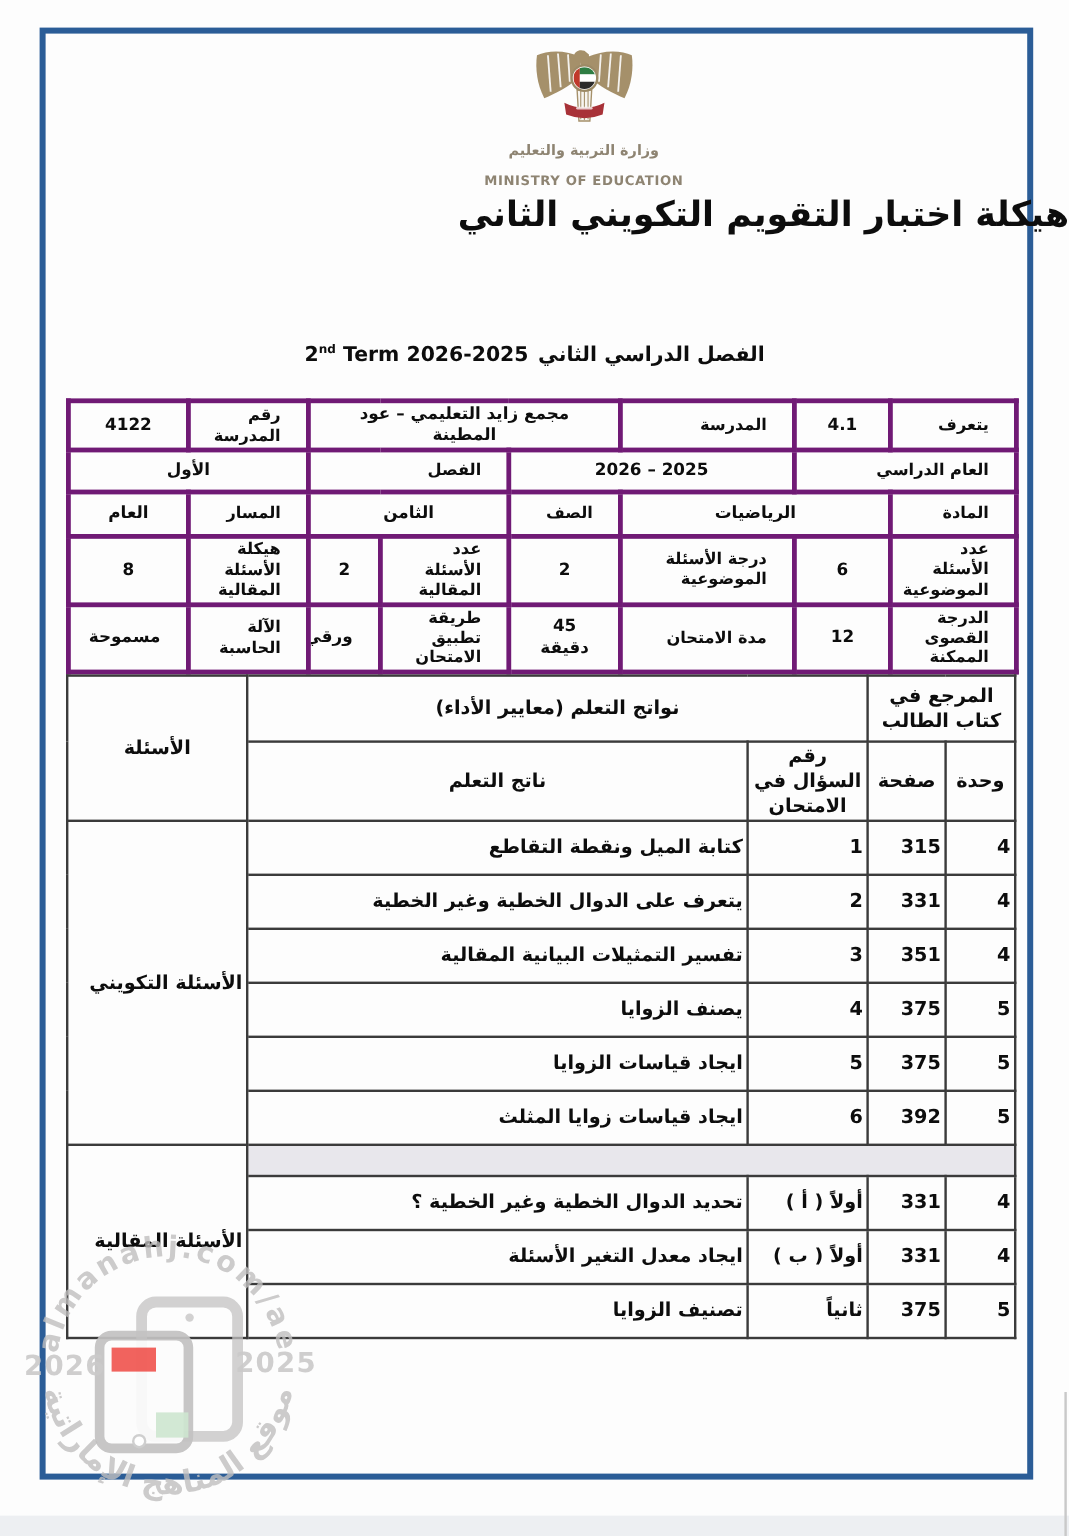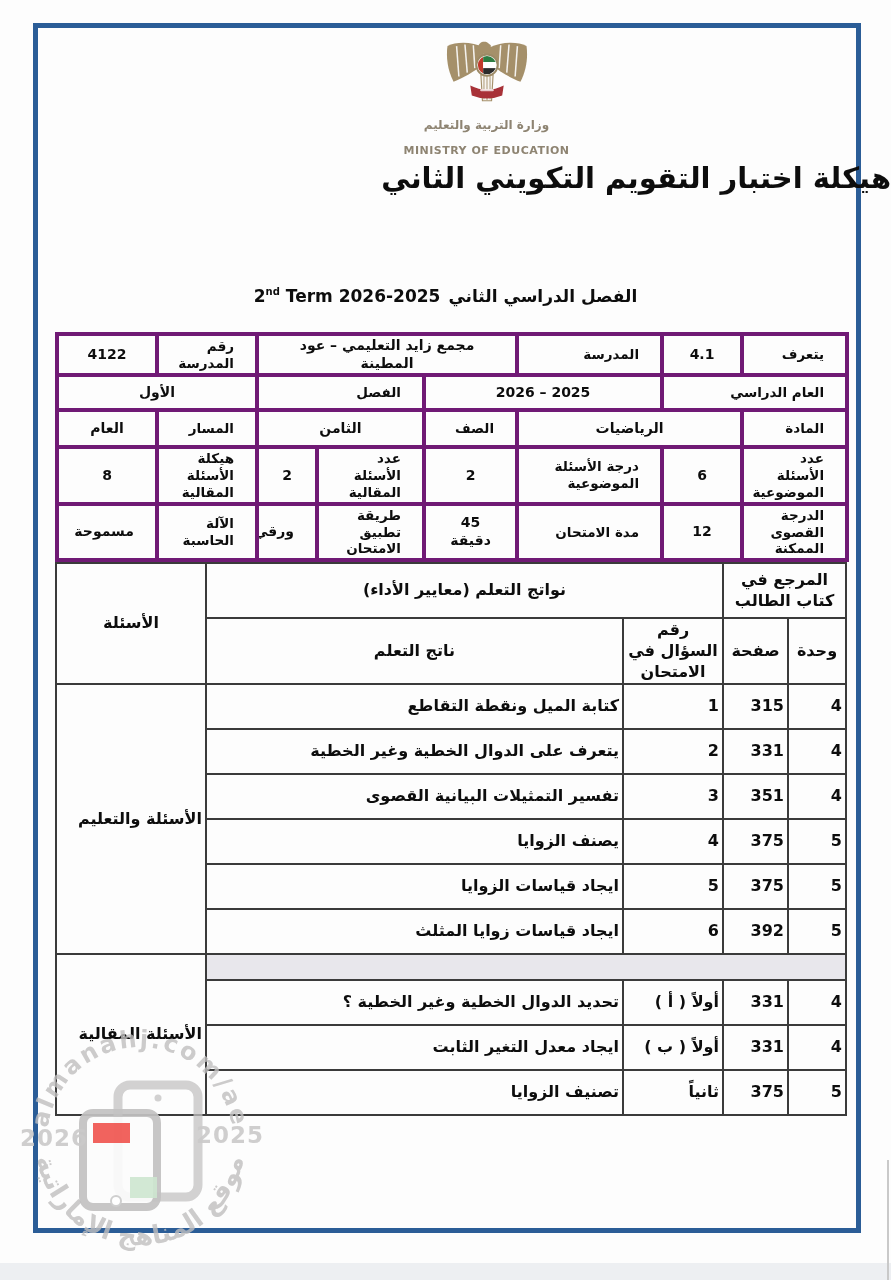--- a/index.html
+++ b/index.html
@@ -179,34 +179,34 @@
       </tr>
       <tr>
         <th dir="rtl">ناتج التعلم</th>
         <th dir="rtl">رقم السؤال في الامتحان</th>
         <th dir="rtl">صفحة</th>
         <th dir="rtl">وحدة</th>
       </tr>
     </thead>
     <tbody id="main-body">
         <tr>
-          <td class="sec-label" dir="rtl" rowspan="6">الأسئلة والتعليم</td>
+          <td class="sec-label" dir="rtl" rowspan="6">الأسئلة التكويني</td>
           <td class="outcome" dir="rtl">كتابة الميل ونقطة التقاطع</td>
           <td class="qnum" dir="rtl">1</td>
           <td class="pnum" dir="ltr">315</td>
           <td class="unum" dir="ltr">4</td>
         </tr>
         <tr>
           <td class="outcome" dir="rtl">يتعرف على الدوال الخطية وغير الخطية</td>
           <td class="qnum" dir="rtl">2</td>
           <td class="pnum" dir="ltr">331</td>
           <td class="unum" dir="ltr">4</td>
         </tr>
         <tr>
-          <td class="outcome" dir="rtl">تفسير التمثيلات البيانية القصوى</td>
+          <td class="outcome" dir="rtl">تفسير التمثيلات البيانية المقالية</td>
           <td class="qnum" dir="rtl">3</td>
           <td class="pnum" dir="ltr">351</td>
           <td class="unum" dir="ltr">4</td>
         </tr>
         <tr>
           <td class="outcome" dir="rtl">يصنف الزوايا</td>
           <td class="qnum" dir="rtl">4</td>
           <td class="pnum" dir="ltr">375</td>
           <td class="unum" dir="ltr">5</td>
         </tr>
@@ -226,21 +226,21 @@
           <td class="sec-label" dir="rtl" rowspan="4">الأسئلة المقالية</td>
           <td class="sep" colspan="4"></td>
         </tr>
         <tr>
           <td class="outcome" dir="rtl">تحديد الدوال الخطية وغير الخطية ؟</td>
           <td class="qnum" dir="rtl">أولاً ( أ )</td>
           <td class="pnum" dir="ltr">331</td>
           <td class="unum" dir="ltr">4</td>
         </tr>
         <tr>
-          <td class="outcome" dir="rtl">ايجاد معدل التغير الثابت</td>
+          <td class="outcome" dir="rtl">ايجاد معدل التغير الأسئلة</td>
           <td class="qnum" dir="rtl">أولاً ( ب )</td>
           <td class="pnum" dir="ltr">331</td>
           <td class="unum" dir="ltr">4</td>
         </tr>
         <tr>
           <td class="outcome" dir="rtl">تصنيف الزوايا</td>
           <td class="qnum" dir="rtl">ثانياً</td>
           <td class="pnum" dir="ltr">375</td>
           <td class="unum" dir="ltr">5</td>
         </tr>

